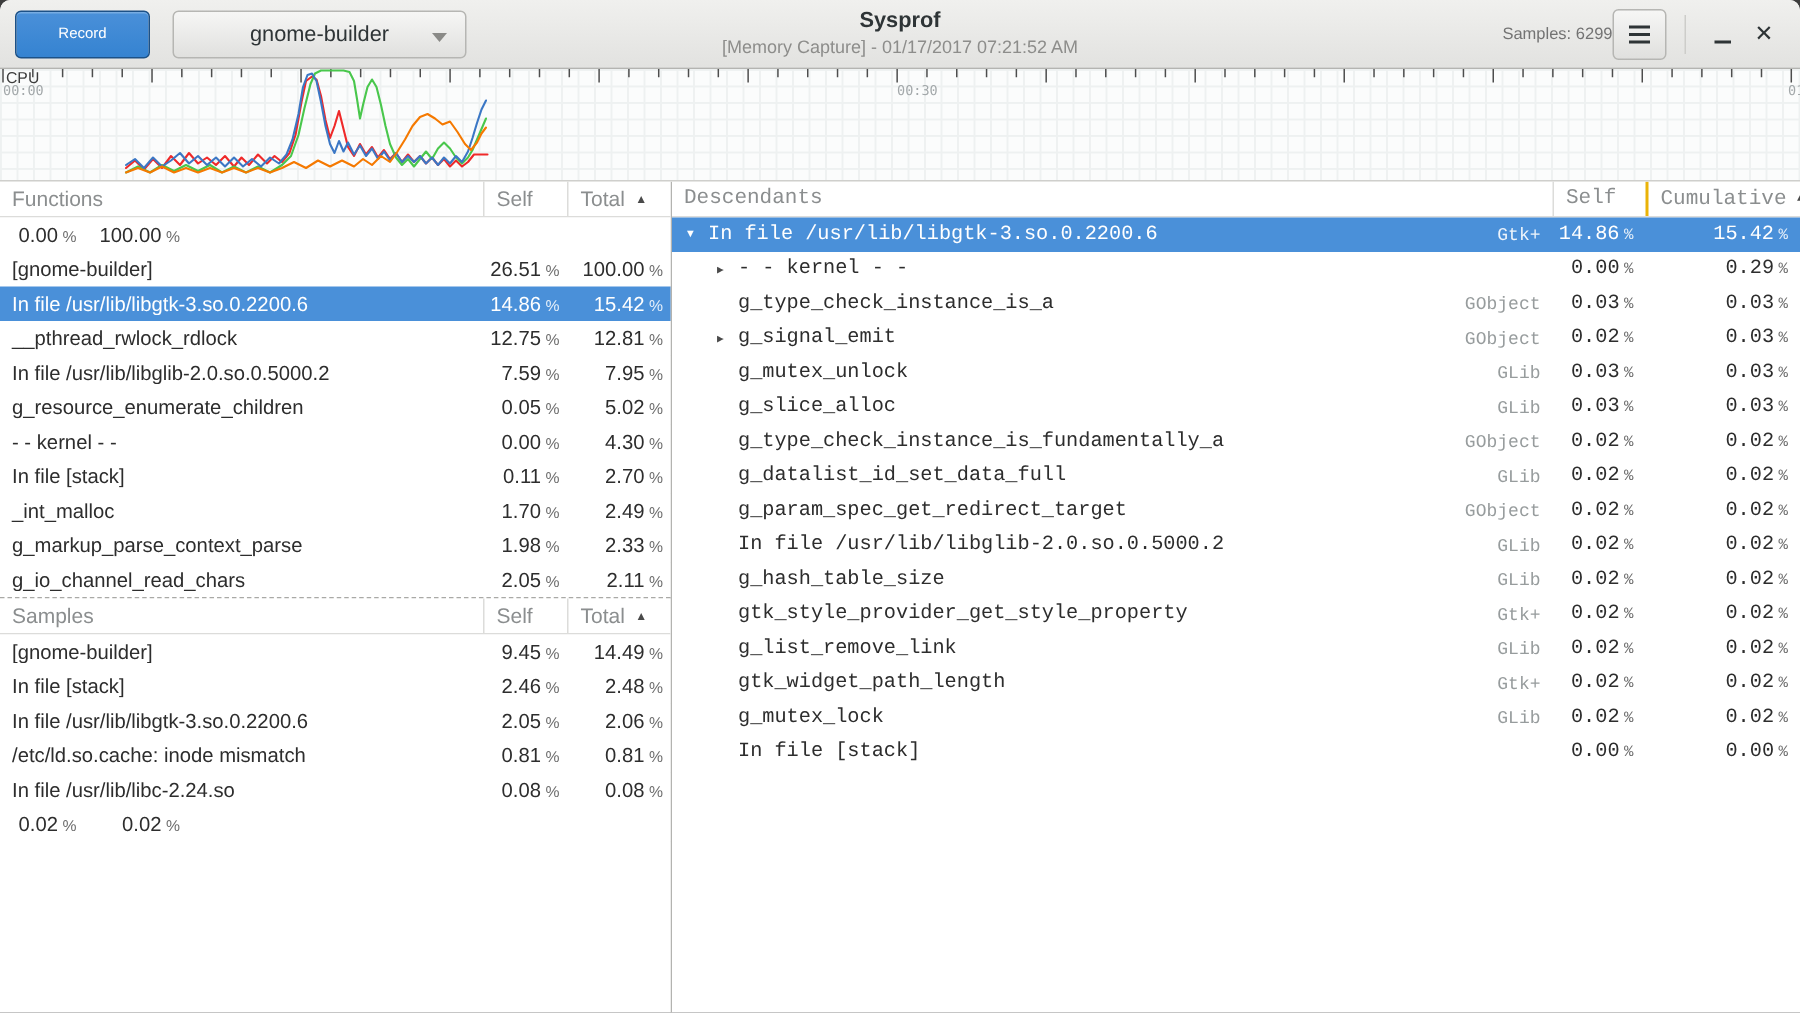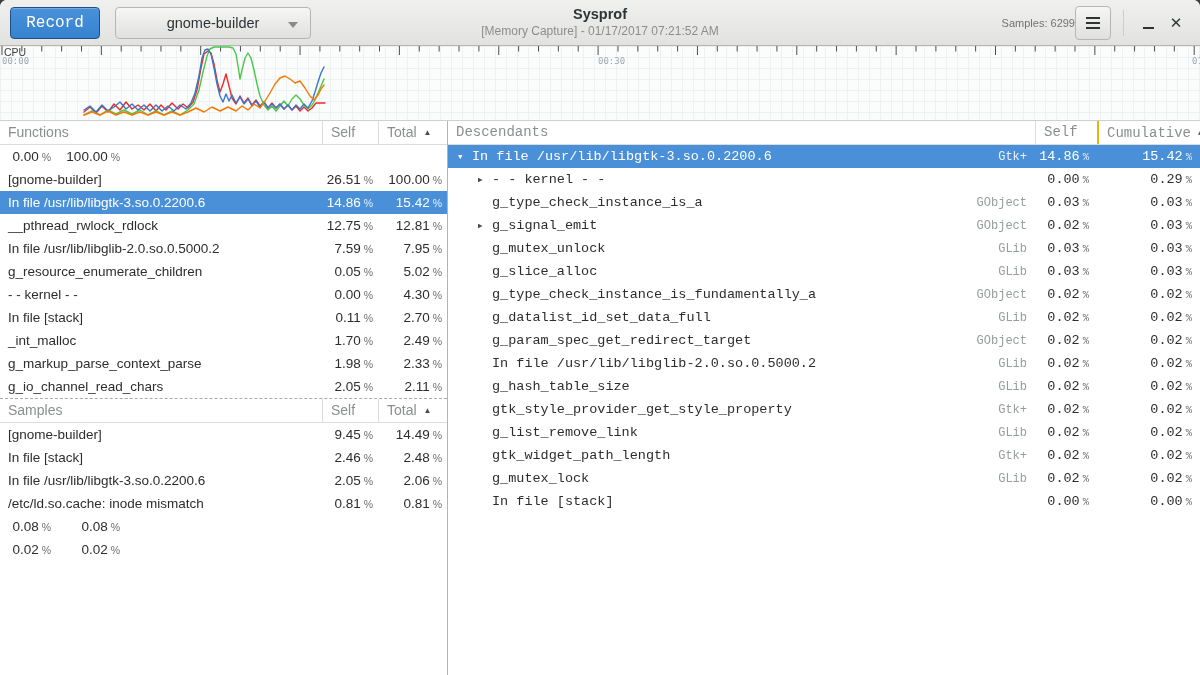--- a/index.html
+++ b/index.html
@@ -4,22 +4,22 @@
 <style>
   * { margin:0; padding:0; box-sizing:border-box; }
   html,body { width:1200px; height:675px; overflow:hidden; }
   body { background:#3d3d3d; font-family:"Liberation Sans", sans-serif; }
   .window { width:1200px; height:675px; background:#ffffff; border-radius:7px 7px 0 0; overflow:hidden; display:flex; flex-direction:column; }
 
   
   .headerbar { height:46px; flex:0 0 46px; background:linear-gradient(to bottom,#f0f0ee,#e2e2e0);
     border-bottom:1px solid #b4b4b1; display:flex; align-items:center; position:relative; padding:0 10px; }
   .record-btn { height:32px; min-width:90px; border:1px solid #1c5187; border-radius:4px;
-    background:linear-gradient(to bottom,#4a90d9,#3583d1); color:#ffffff; font-size:16px;
-    font-family:Liberation Mono, monospace; box-shadow:inset 0 1px rgba(255,255,255,.25); cursor:pointer; }
+    background:linear-gradient(to bottom,#4a90d9,#3583d1); color:#ffffff; font-size:10px;
+    font-family:Liberation Sans, sans-serif; box-shadow:inset 0 1px rgba(255,255,255,.25); cursor:pointer; }
   .target-btn { height:32px; width:196px; margin-left:15px; border:1px solid #b6b6b3; border-radius:4px;
     background:linear-gradient(to bottom,#f6f6f5,#e0e0de); color:#2e3436; font-size:14.5px;
     font-family:"Liberation Sans",sans-serif; display:flex; align-items:center; justify-content:center; position:relative; cursor:pointer; }
   .caret { position:absolute; right:12px; top:14px; width:0; height:0;
     border-left:5px solid transparent; border-right:5px solid transparent; border-top:6px solid #8a8a87; }
   .titlebox { position:absolute; left:0; right:0; top:5px; text-align:center; pointer-events:none; }
   .title { font-size:14.5px; font-weight:bold; color:#2e3436; line-height:19px; }
   .subtitle { font-size:12px; color:#8d8d8b; line-height:15px; }
   .hb-right { margin-left:auto; display:flex; align-items:center; z-index:2; }
   .samples { font-size:11px; color:#737373; }
@@ -276,20 +276,21 @@
             <div class="cell name">In file /usr/lib/libgtk-3.so.0.2200.6</div>
             <div class="cell num n-self"><span>2.05</span><span class="pct">%</span></div>
             <div class="cell num n-total"><span>2.06</span><span class="pct">%</span></div>
           </div>
           <div class="trow">
             <div class="cell name">/etc/ld.so.cache: inode mismatch</div>
             <div class="cell num n-self"><span>0.81</span><span class="pct">%</span></div>
             <div class="cell num n-total"><span>0.81</span><span class="pct">%</span></div>
           </div>
           <div class="trow">
+            <div class="cell name">In file /usr/lib/libc-2.24.so</div>
             <div class="cell num n-self"><span>0.08</span><span class="pct">%</span></div>
             <div class="cell num n-total"><span>0.08</span><span class="pct">%</span></div>
           </div>
           <div class="trow">
             <div class="cell num n-self"><span>0.02</span><span class="pct">%</span></div>
             <div class="cell num n-total"><span>0.02</span><span class="pct">%</span></div>
           </div>
         </div>
       <div class="filler"></div>
     </div>

